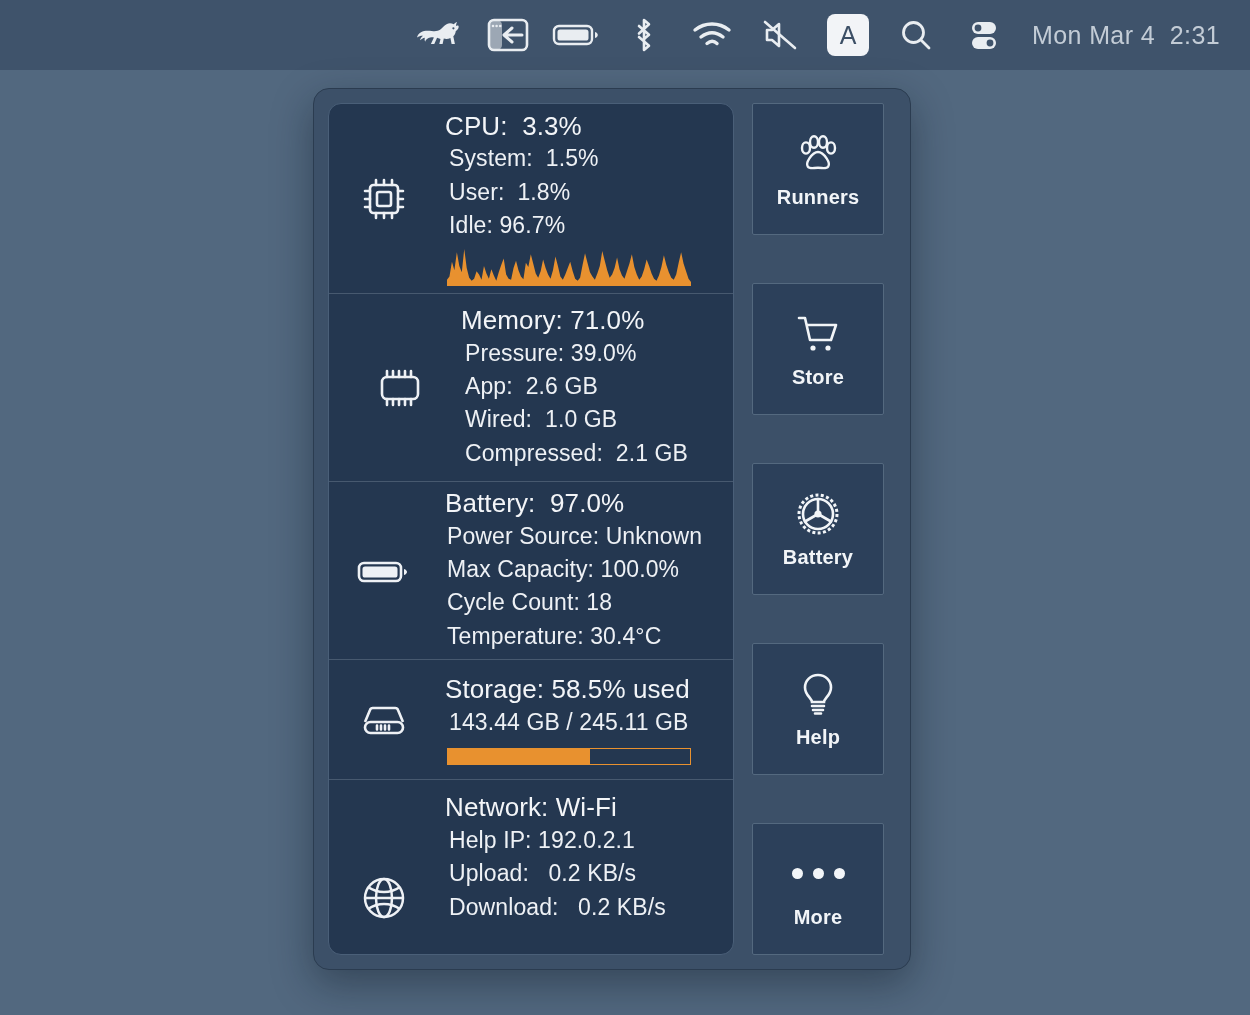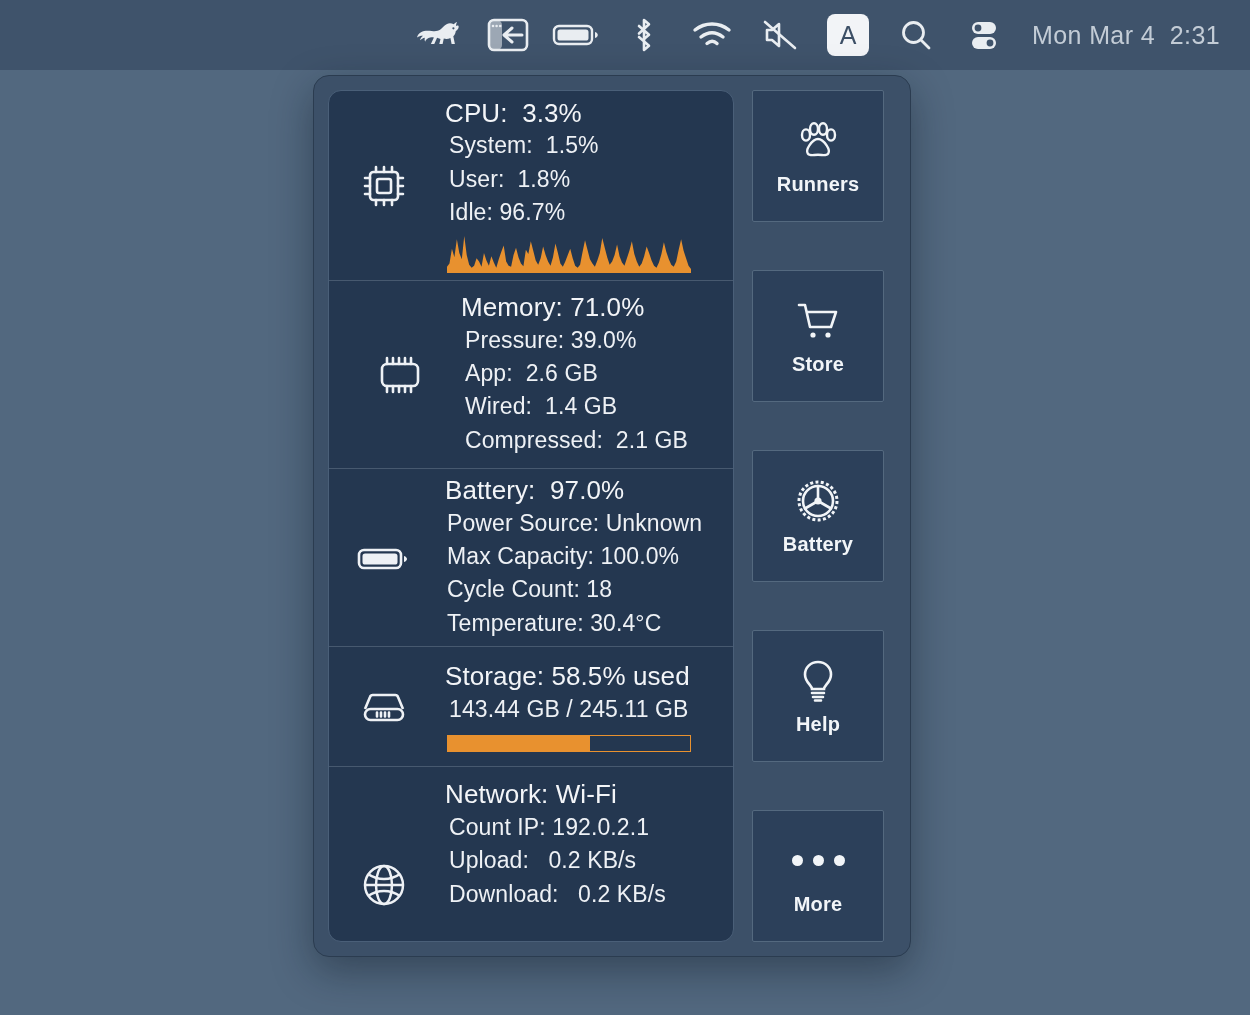--- a/index.html
+++ b/index.html
@@ -55,21 +55,21 @@
     font-weight: 500;
     display: flex;
     align-items: center;
     justify-content: center;
   }
 
   
   #window {
     position: absolute;
     left: 313px;
-    top: 75px;
+    top: 88px;
     width: 598px;
     height: 882px;
     background: #3c5068;
     border: 1px solid #2b3c50;
     border-radius: 16px;
     box-shadow: 0 14px 40px rgba(10,20,32,0.40);
     padding: 14px;
     display: flex;
     gap: 18px;
   }
@@ -294,21 +294,21 @@
       <div class="stat-icon">
         <svg width="52" height="46" viewBox="0 0 52 46" fill="none" stroke="#eef1f5" stroke-width="2.6" stroke-linecap="round">
           <rect x="8" y="12" width="36" height="22" rx="5"></rect>
           <path d="M13 12V6M19 12V6M25 12V6M31 12V6M37 12V6M13 34v6M19 34v6M25 34v6M31 34v6M37 34v6"></path>
         </svg>
       </div>
       <div class="stat-body">
         <div class="stat-title">Memory: 71.0%</div>
         <div class="stat-line indent1">Pressure: 39.0%</div>
         <div class="stat-line indent1">App:  2.6 GB</div>
-        <div class="stat-line indent1">Wired:  1.4 GB</div>
+        <div class="stat-line indent1">Wired:  1.0 GB</div>
         <div class="stat-line indent1">Compressed:  2.1 GB</div>
       </div>
     </div>
 
     <div class="stat-row" id="row-battery">
       <div class="stat-icon">
         <svg width="56" height="30" viewBox="0 0 56 30">
           <rect x="3" y="7" width="42" height="18" rx="5" fill="none" stroke="#eef1f5" stroke-width="2.6"></rect>
           <rect x="6.5" y="10.5" width="35" height="11" rx="2.6" fill="#eef1f5"></rect>
           <path d="M48 13v6c2.2-.7 3-2 3-3s-.8-2.3-3-3z" fill="#eef1f5"></path>
@@ -343,21 +343,21 @@
     <div class="stat-row" id="row-network">
       <div class="stat-icon">
         <svg width="52" height="52" viewBox="0 0 52 52" fill="none" stroke="#eef1f5" stroke-width="2.5">
           <circle cx="26" cy="26" r="19"></circle>
           <ellipse cx="26" cy="26" rx="8" ry="19"></ellipse>
           <path d="M7 26h38M10 15c5 3.4 11 5 16 5s11-1.6 16-5M10 37c5-3.4 11-5 16-5s11 1.6 16 5"></path>
         </svg>
       </div>
       <div class="stat-body">
         <div class="stat-title">Network: Wi-Fi</div>
-        <div class="stat-line indent1">Count IP: 192.0.2.1</div>
+        <div class="stat-line indent1">Help IP: 192.0.2.1</div>
         <div class="stat-line indent1">Upload:   0.2 KB/s</div>
         <div class="stat-line indent1">Download:   0.2 KB/s</div>
       </div>
     </div>
   </div>
 
   <div id="sidebar">
 
     <div class="side-btn">
       <span class="sb-icon">

